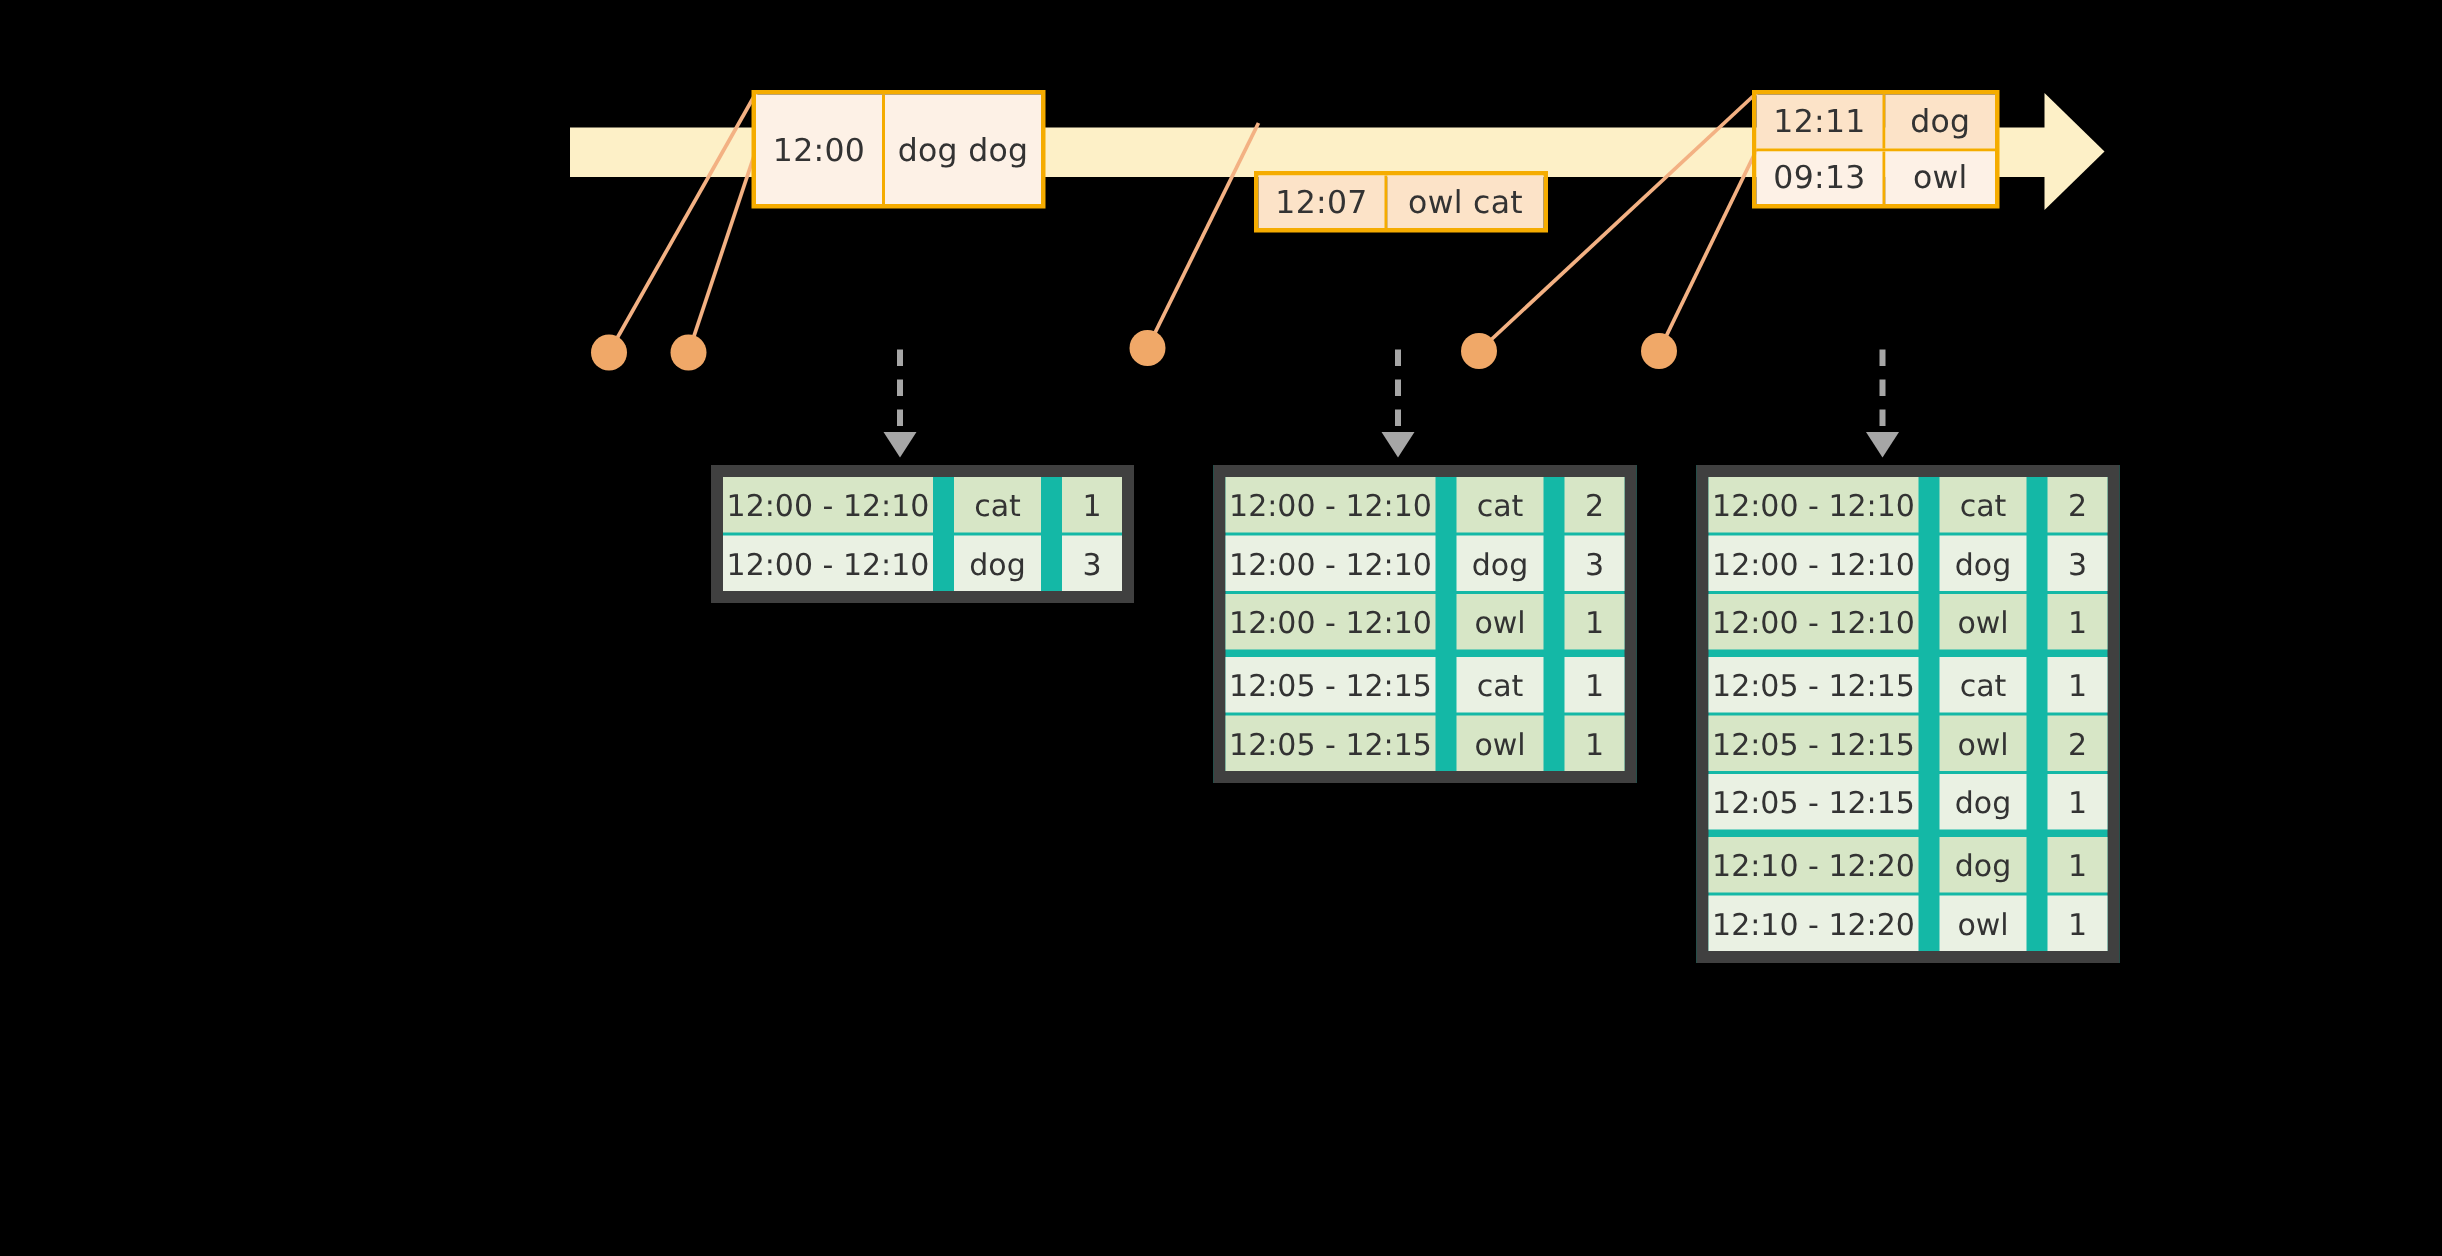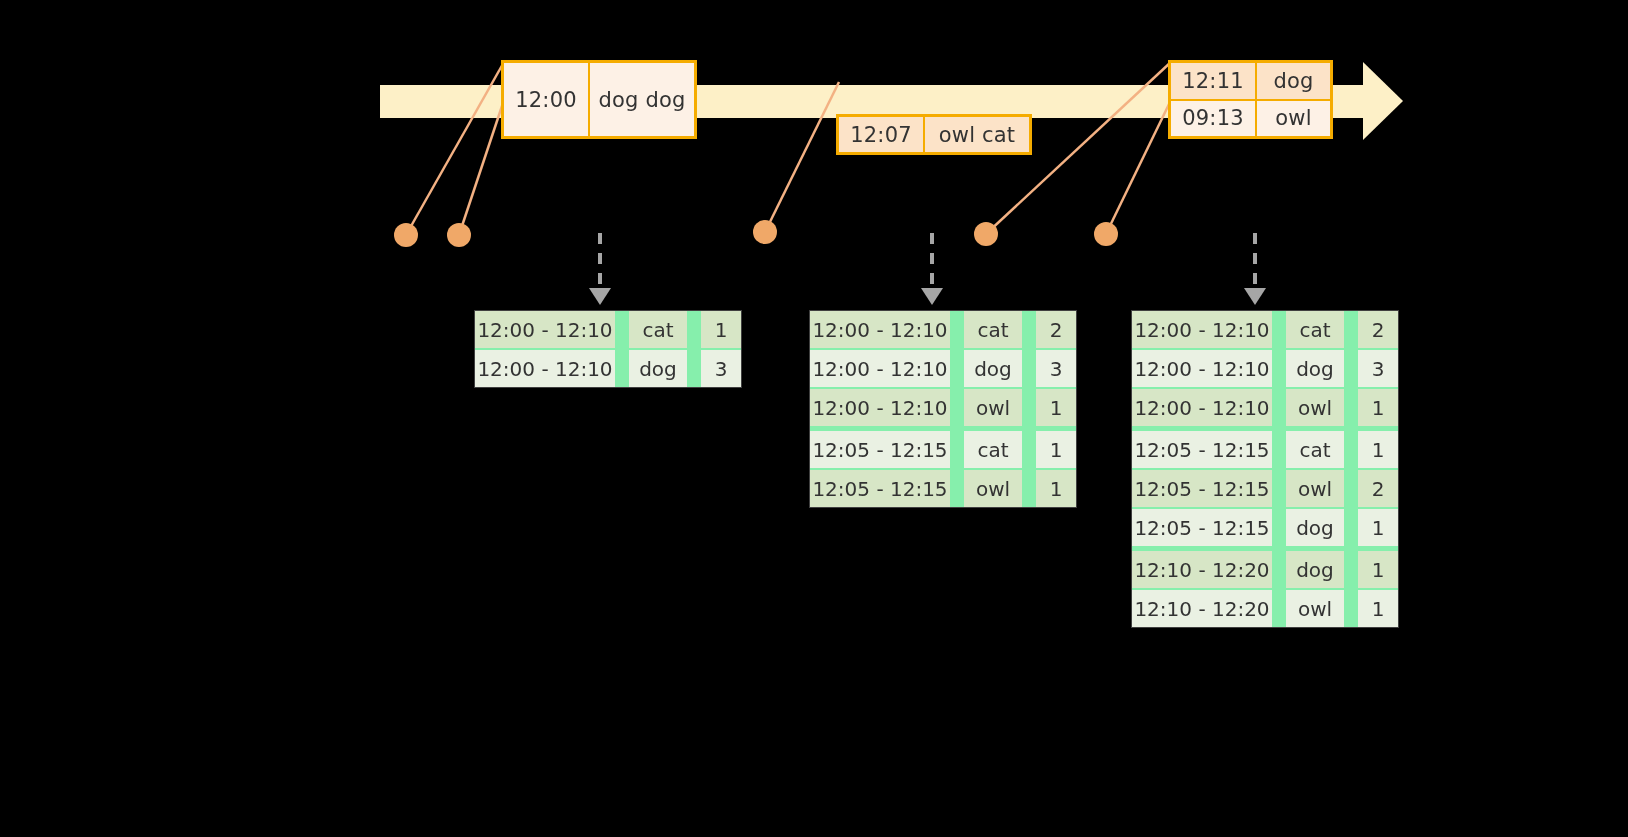--- a/index.html
+++ b/index.html
@@ -41,22 +41,22 @@
   #ev1{left:501px;top:60px;width:196px;height:79px;}
   #ev2{left:836px;top:80px;width:196px;height:41px;margin-top:34px;}
   #ev3{left:1168px;top:60px;width:165px;height:79px;}
 
   
   svg#links{position:absolute;left:0;top:0;width:1628px;height:837px;z-index:4;
             pointer-events:none;}
 
   
   .gt{
-    position:absolute;border:1px solid #404040;box-sizing:border-box;
-    display:flex;flex-direction:column;background:#86efac;z-index:5;
+    position:absolute;border:8px solid #404040;box-sizing:border-box;
+    display:flex;flex-direction:column;background:#14b8a6;z-index:5;
   }
   .gt-row{display:flex;height:37px;}
   .gt-row + .gt-row{margin-top:2px;}
   .gt-row.grp{margin-top:5px;}
   .gt-cell{
     display:flex;align-items:center;justify-content:center;
     font-size:20px;color:#333333;box-sizing:border-box;
   }
   .gt-cell + .gt-cell{margin-left:14px;}
   .row-a .gt-cell{background:#d7e6c6;}

